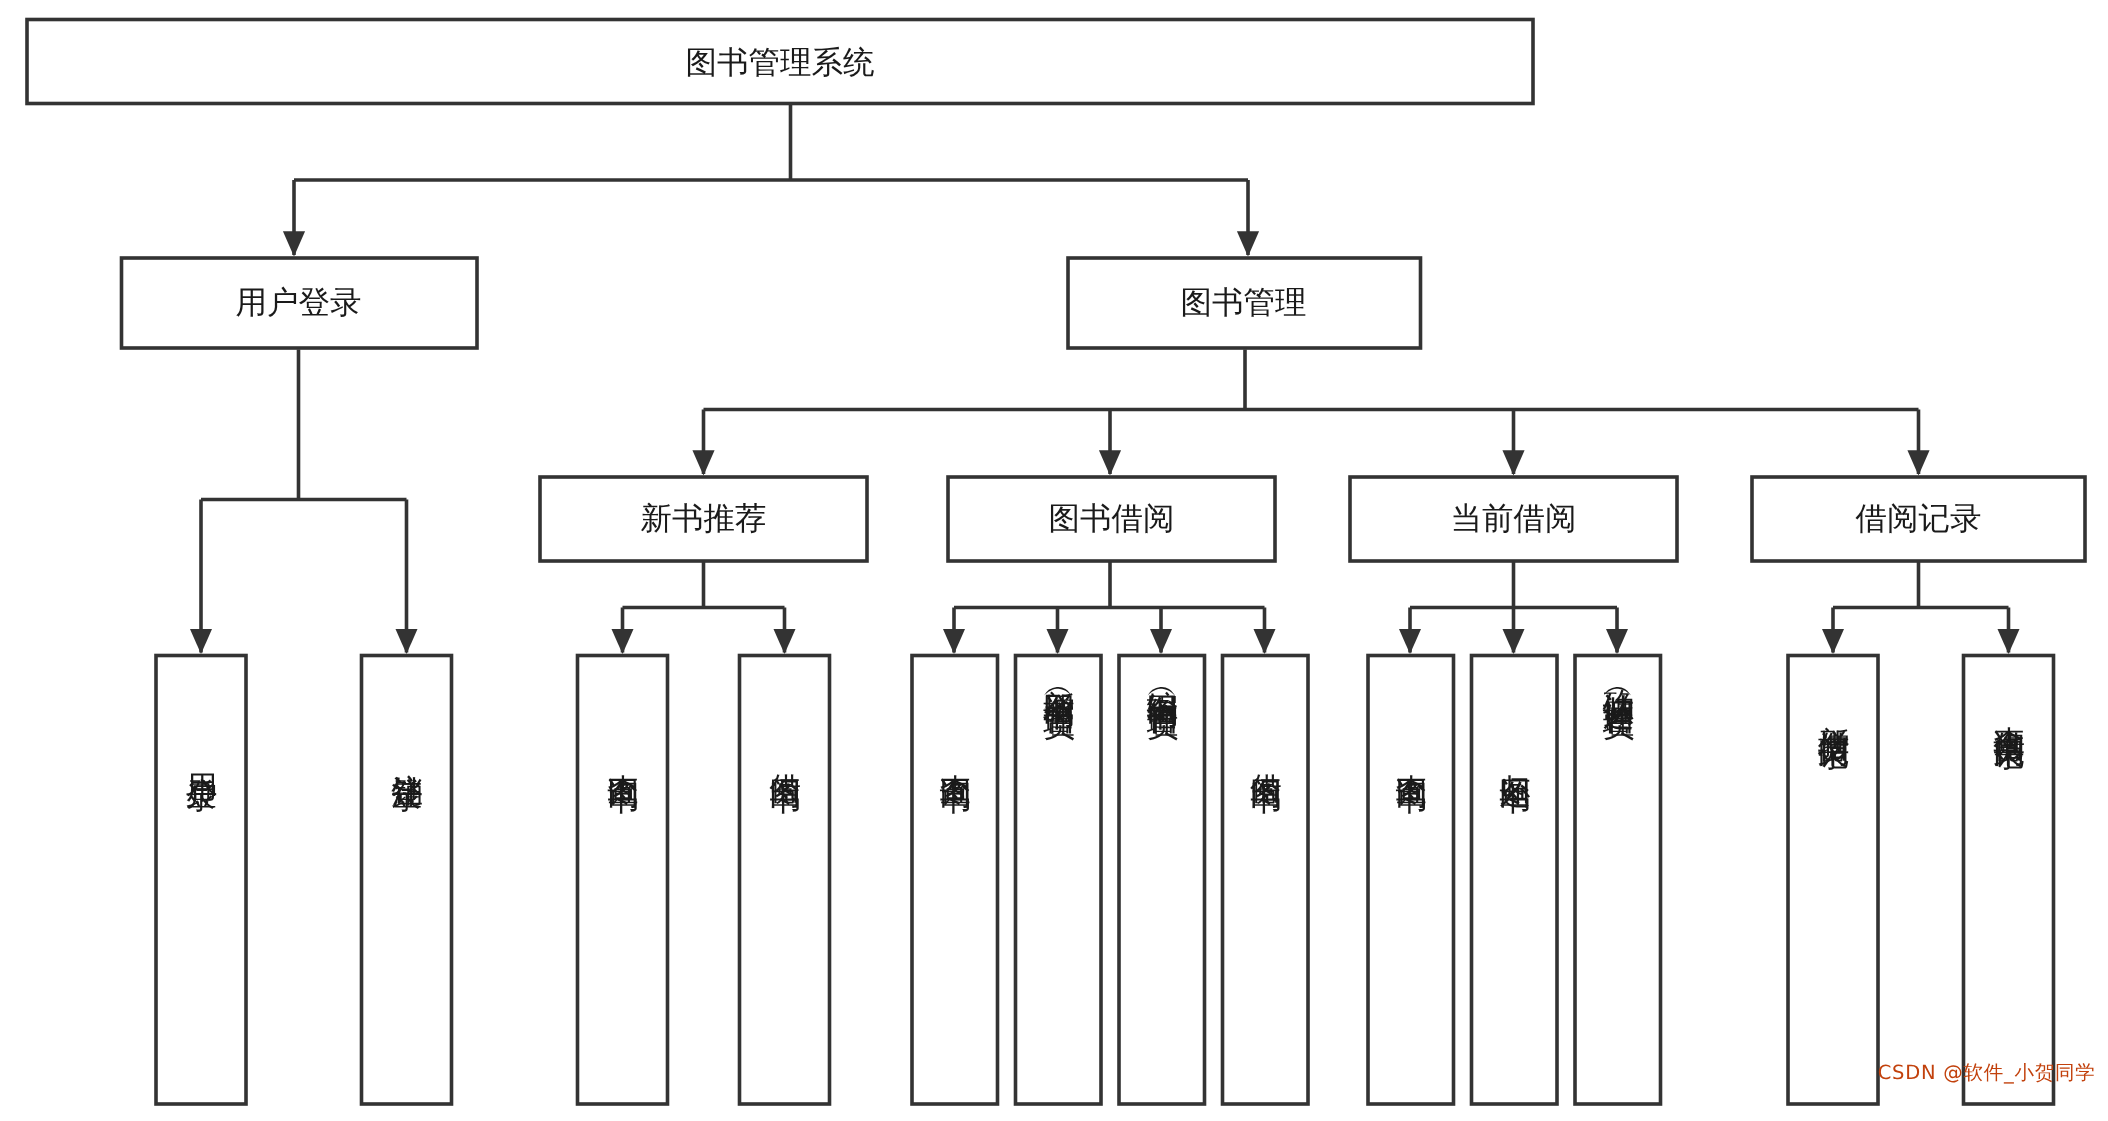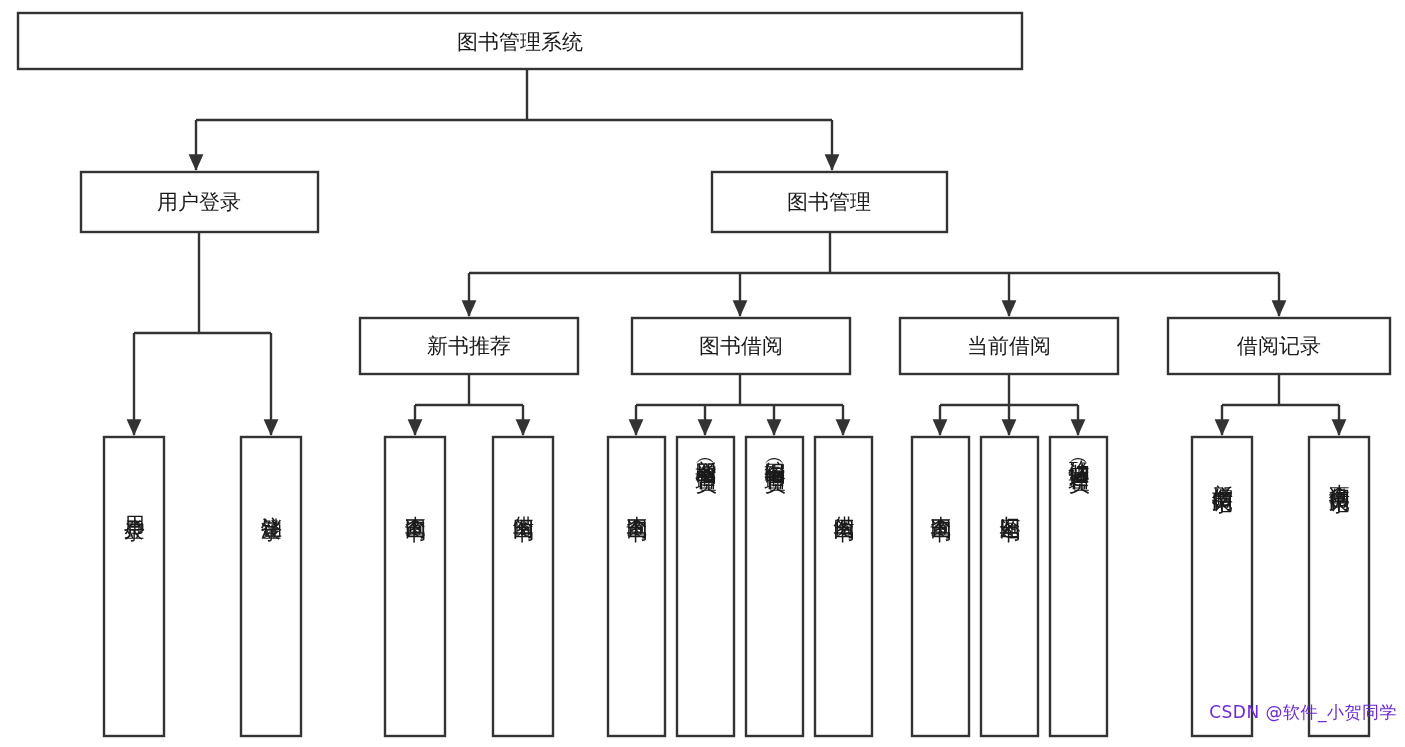--- a/index.html
+++ b/index.html
@@ -72,22 +72,22 @@
     line-height: 1;
     letter-spacing: 2px;
     color: #1a1a1a;
     white-space: nowrap;
   }
   .watermark {
     position: absolute;
     right: 8px;
     bottom: 4px;
     font-family: "DejaVu Sans", "Liberation Sans", sans-serif;
-    font-size: 17px;
-    color: #6d28d9;
+    font-size: 13px;
+    color: #c2410c;
     letter-spacing: 0.5px;
     user-select: none;
     white-space: nowrap;
   }
 </style>
 </head>
 <body>
 
 <div id="diagram-root">
 

